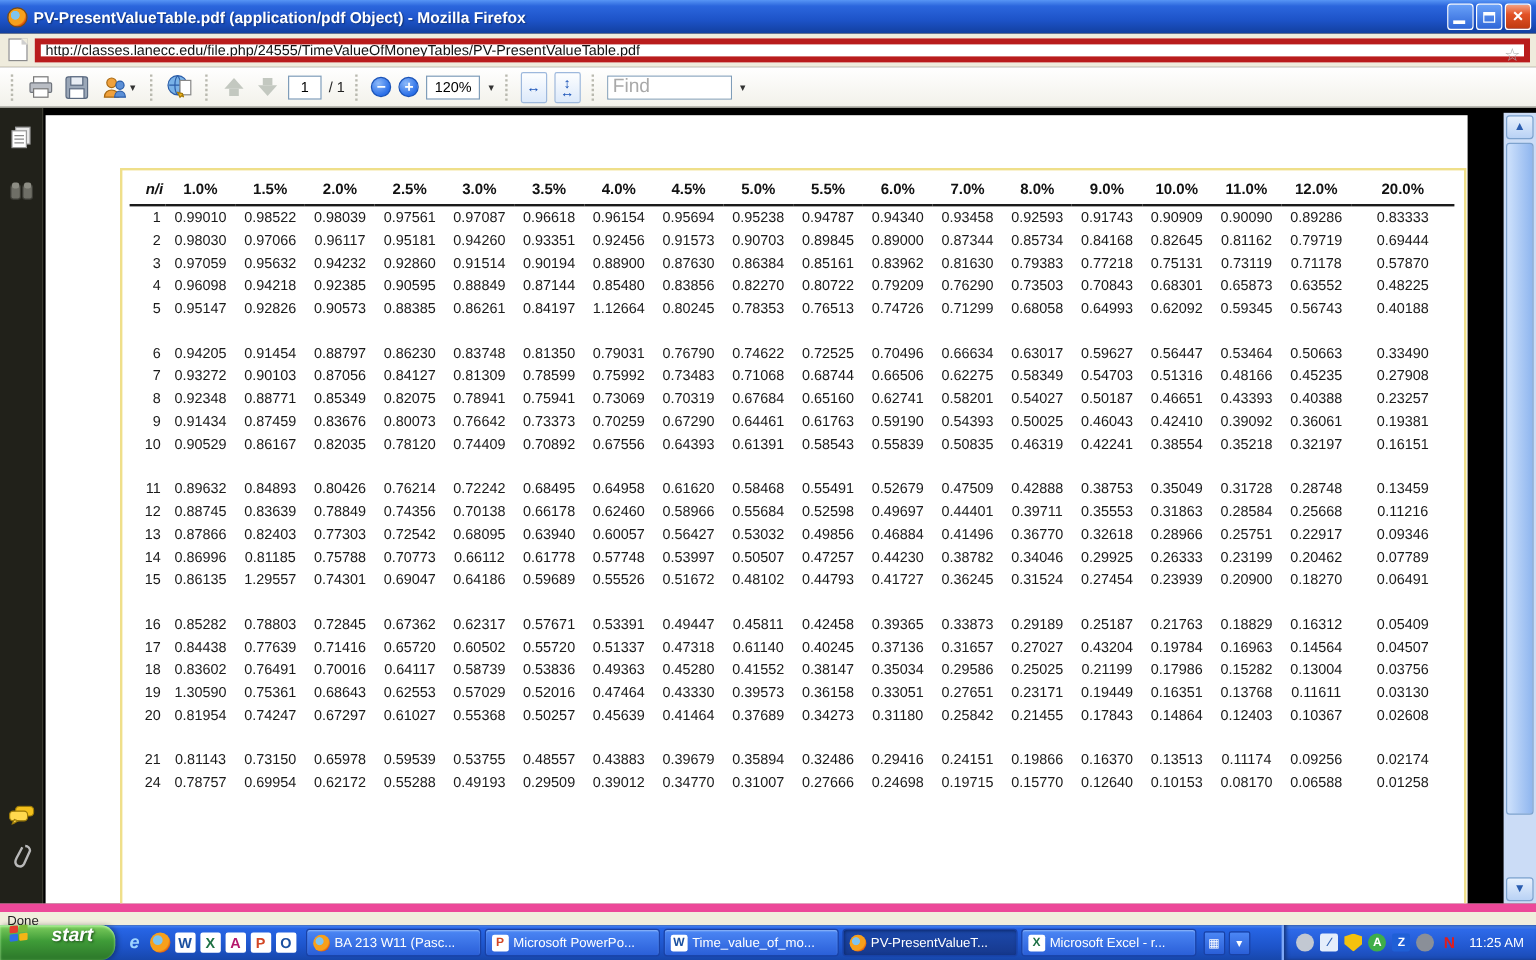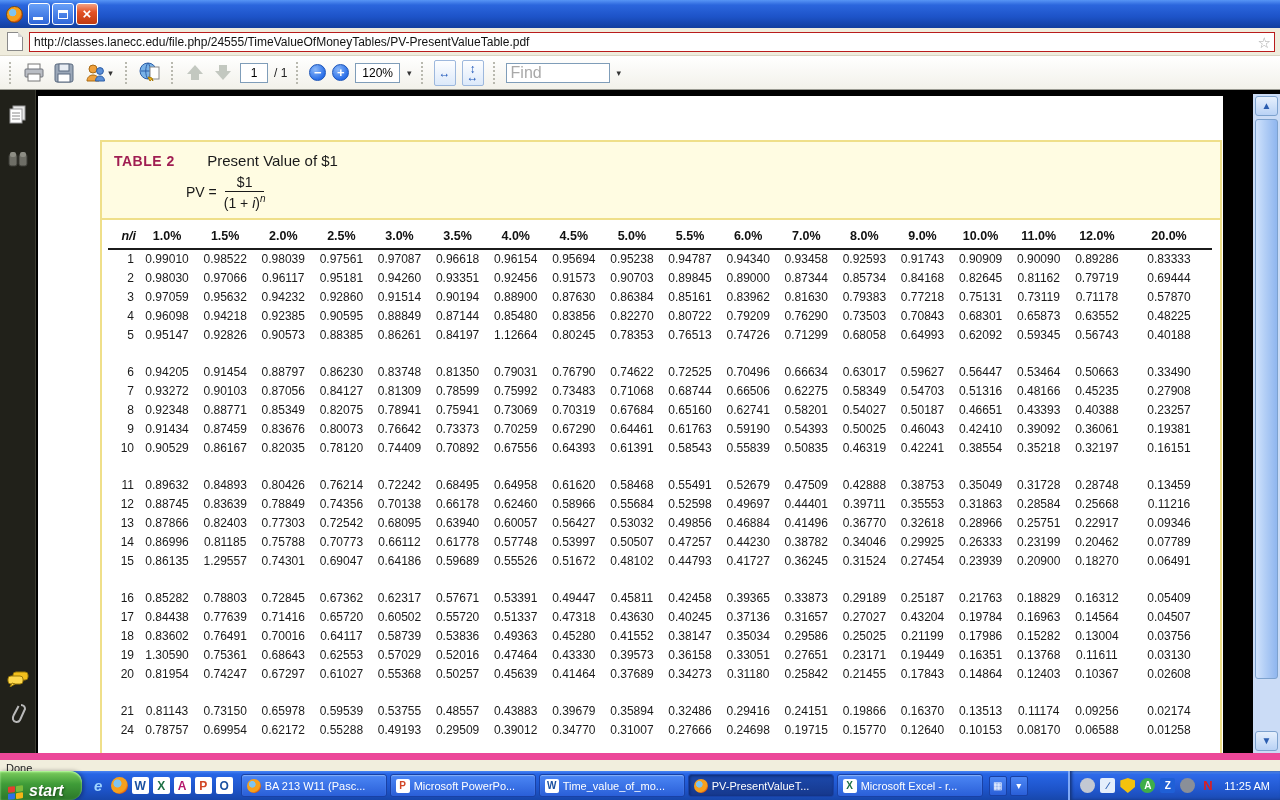--- a/index.html
+++ b/index.html
@@ -20,21 +20,21 @@
   .wbtn.close{background:linear-gradient(#f3a183,#e35226 40%,#bf3a10);}
   .wbtn .minus{position:absolute;left:4px;bottom:4px;width:10px;height:3px;background:#fff;}
   .wbtn .rest{position:absolute;left:5px;top:6px;width:10px;height:9px;border:1px solid #fff;border-top:3px solid #fff;background:transparent;}
   .wbtn .x{position:absolute;left:0;top:0;width:100%;height:100%;color:#fff;font-weight:bold;font-size:15px;line-height:20px;text-align:center;}
 
   
   .urlrow{position:absolute;top:28px;left:0;width:1280px;height:28px;background:#efecdd;
     border-bottom:1px solid #d8d4c4;display:flex;align-items:center;padding:0 5px;}
   .docicon{width:16px;height:19px;background:#fff;border:1px solid #8a8a8a;margin:0 6px 0 2px;position:relative;flex:0 0 auto;}
   .docicon:after{content:"";position:absolute;right:-1px;top:-1px;border-left:5px solid #cfcfcf;border-top:5px solid #efecdd;}
-  .urlfield{flex:1;height:20px;background:#fff;border:1px solid #b91c1c;position:relative;display:flex;align-items:center;}
+  .urlfield{flex:1;height:20px;background:#fff;border:5px solid #b91c1c;position:relative;display:flex;align-items:center;}
   .urlfield input{border:none;outline:none;width:100%;height:100%;font-size:12px;padding:0 22px 0 4px;font-family:"Liberation Sans",sans-serif;color:#111;background:transparent;}
   .star{position:absolute;right:3px;top:0;font-size:15px;color:#a8a8a8;line-height:19px;}
 
   
   .toolbar{position:absolute;top:56px;left:0;width:1280px;height:34px;
     background:linear-gradient(#ffffff,#f2f1ea);border-bottom:1px solid #9b9b93;
     display:flex;align-items:center;gap:6px;padding:0 6px;}
   .grip{width:4px;height:22px;border-left:2px dotted #b9b9af;margin:0 3px;}
   .tico{width:24px;height:24px;display:flex;align-items:center;justify-content:center;}
   .caret{font-size:9px;color:#333;margin-left:1px;}
@@ -89,21 +89,21 @@
     background:linear-gradient(90deg,#cfe2fc,#aecbf5 50%,#8fb6ef);}
 
   
   .statusbar{position:absolute;top:753px;left:0;width:1280px;height:18px;background:#f1eedd;
     border-top:7px solid #ec4899;font-size:11px;color:#222;padding:2px 6px;}
 
   
   .taskbar{position:absolute;top:771px;left:0;width:1280px;height:29px;
     background:linear-gradient(180deg,#4b86f2 0%,#2765e5 10%,#1d53c8 65%,#1747ab 100%);
     display:flex;align-items:center;}
-  .startbtn{height:29px;padding:0 18px 0 8px;border-radius:0 12px 12px 0;display:flex;align-items:flex-end;gap:5px;
+  .startbtn{height:29px;padding:0 18px 0 8px;border-radius:0 12px 12px 0;display:flex;align-items:flex-start;gap:19px;
     background:linear-gradient(180deg,#7ece5f 0%,#3f9c38 45%,#2f7d2c 90%);
     box-shadow:inset 0 1px 2px #bfffa9, 2px 0 4px rgba(0,0,0,.35);}
   .startbtn span{color:#fff;font-weight:bold;font-style:italic;font-size:16px;text-shadow:1px 1px 2px #1e4f1b;}
   .flag{width:16px;height:14px;display:grid;grid-template-columns:7px 7px;grid-template-rows:6px 6px;gap:1px;transform:skewY(-6deg);}
   .flag i{border-radius:1px;}
   .ql-strip{display:flex;align-items:center;gap:4px;padding:0 8px;}
   .ql{width:17px;height:17px;display:flex;align-items:center;justify-content:center;font-size:12px;font-weight:bold;border-radius:2px;}
   .ql.ffdot{background:radial-gradient(circle at 38% 38%,#7fc4f0 0 24%,#f7a01b 30% 60%,#d9530e 75%,#b93a07 100%);border-radius:50%;}
   .ql.letter{font-style:italic;font-size:15px;}
   .tasks{display:flex;align-items:flex-end;gap:3px;}
@@ -126,20 +126,21 @@
   .tray-ico.chip{border-radius:2px;}
   .tray-ico.shield{clip-path:polygon(50% 0,100% 16%,100% 58%,50% 100%,0 58%,0 16%);}
   .tray-ico.letterT{font-size:13px;}
   .clock{color:#fff;font-size:11px;margin-left:4px;white-space:nowrap;}
 </style>
 </head>
 <body>
 
 <div class="titlebar">
   <div class="ff-logo"></div>
+  <div class="win-title">PV-PresentValueTable.pdf (application/pdf Object) - Mozilla Firefox</div>
   <div class="winbtns">
     <div class="wbtn">
         <div class="minus"></div>
       </div>
     <div class="wbtn">
         <div class="rest"></div>
       </div>
     <div class="wbtn close">
         <div class="x">×</div>
       </div>
@@ -247,31 +248,20 @@
     </div>
     <div class="sb-ico" style="top:612px">
       <svg width="18" height="22" viewBox="0 0 18 22">
           <path d="M12 3c2.5 0 4 2 4 4l-5 11c-1.5 3-6 2.5-7-.5-.8-2.4.6-4 1.6-6l4-7.5" fill="none" stroke="#b9b9b9" stroke-width="2"></path>
         </svg>
     </div>
   </div>
 
   <div class="page">
     <div class="ybox">
-      <div class="doc-header">
-        <span class="tbl-label">TABLE 2</span>
-        <span class="doc-title">Present Value of $1</span>
-        <div class="formula">
-          <span>PV =</span>
-          <span class="frac">
-            <span class="num">$1</span>
-            <span class="den"><span>(1 + </span><i>i</i><span>)</span><sup>n</sup></span>
-          </span>
-        </div>
-      </div>
       <table class="pv">
         <thead>
             <tr>
               <th class="ncol">n/i</th>
               <th>1.0%</th>
               <th>1.5%</th>
               <th>2.0%</th>
               <th>2.5%</th>
               <th>3.0%</th>
               <th>3.5%</th>
@@ -638,21 +628,21 @@
             <tr>
               <td class="ncell">17</td>
               <td>0.84438</td>
               <td>0.77639</td>
               <td>0.71416</td>
               <td>0.65720</td>
               <td>0.60502</td>
               <td>0.55720</td>
               <td>0.51337</td>
               <td>0.47318</td>
-              <td>0.43630</td>
+              <td>0.61140</td>
               <td>0.40245</td>
               <td>0.37136</td>
               <td>0.31657</td>
               <td>0.27027</td>
               <td>0.43204</td>
               <td>0.19784</td>
               <td>0.16963</td>
               <td>0.14564</td>
               <td class="last">0.04507</td>
             </tr>

